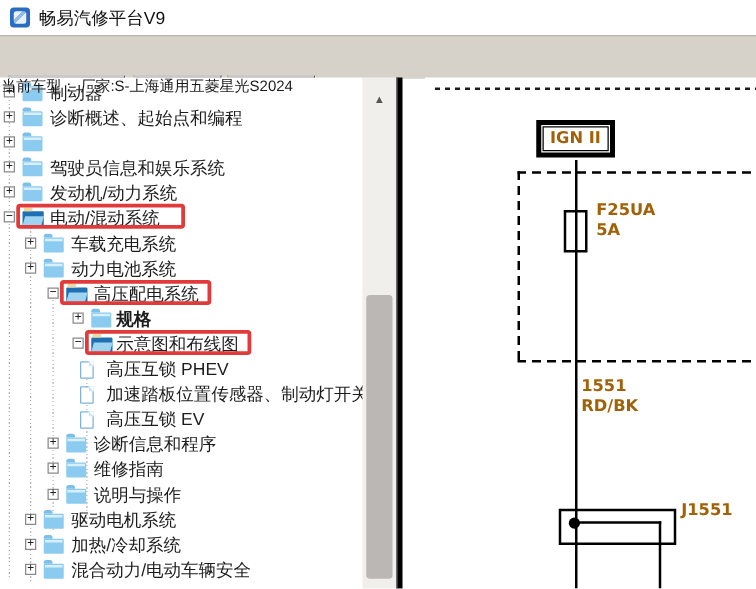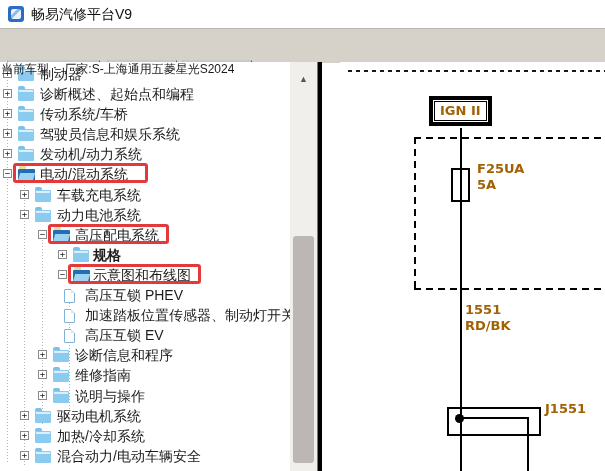--- a/index.html
+++ b/index.html
@@ -131,21 +131,20 @@
           <span class="tlabel" style="left: 40px;">制动器</span>
         </div>
         <div class="trow">
           <span class="xbox" style="left: 3px;">+</span>
           <span class="ti folder" style="left: 18px;"></span>
           <span class="tlabel" style="left: 40px;">诊断概述、起始点和编程</span>
         </div>
         <div class="trow">
           <span class="xbox" style="left: 3px;">+</span>
           <span class="ti folder" style="left: 18px;"></span>
-          <span class="tlabel" style="left: 40px;">传动系统/车桥</span>
         </div>
         <div class="trow">
           <span class="xbox" style="left: 3px;">+</span>
           <span class="ti folder" style="left: 18px;"></span>
           <span class="tlabel" style="left: 40px;">驾驶员信息和娱乐系统</span>
         </div>
         <div class="trow">
           <span class="xbox" style="left: 3px;">+</span>
           <span class="ti folder" style="left: 18px;"></span>
           <span class="tlabel" style="left: 40px;">发动机/动力系统</span>

